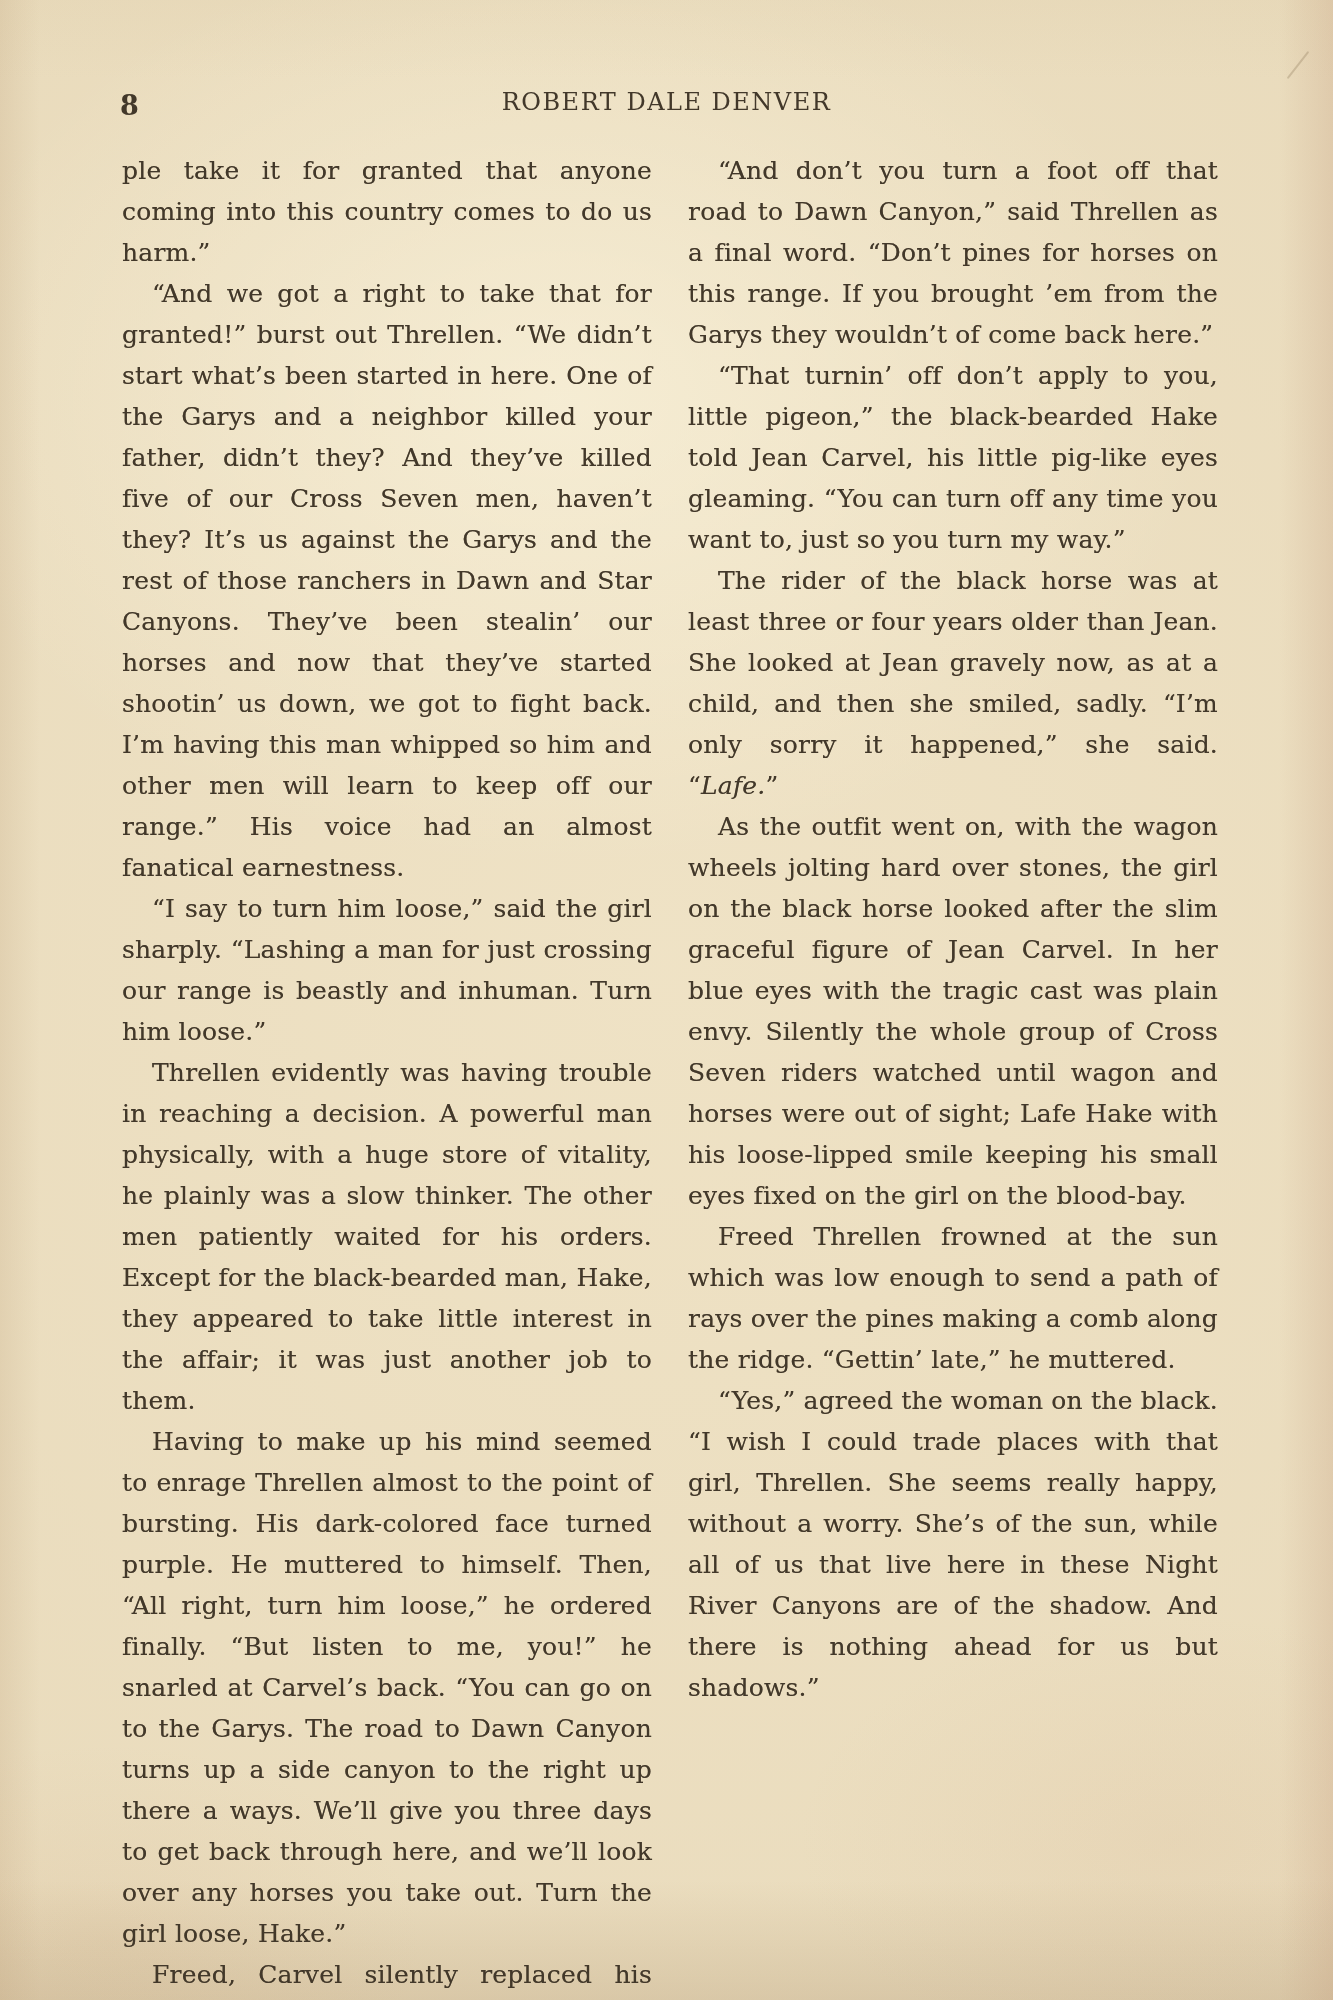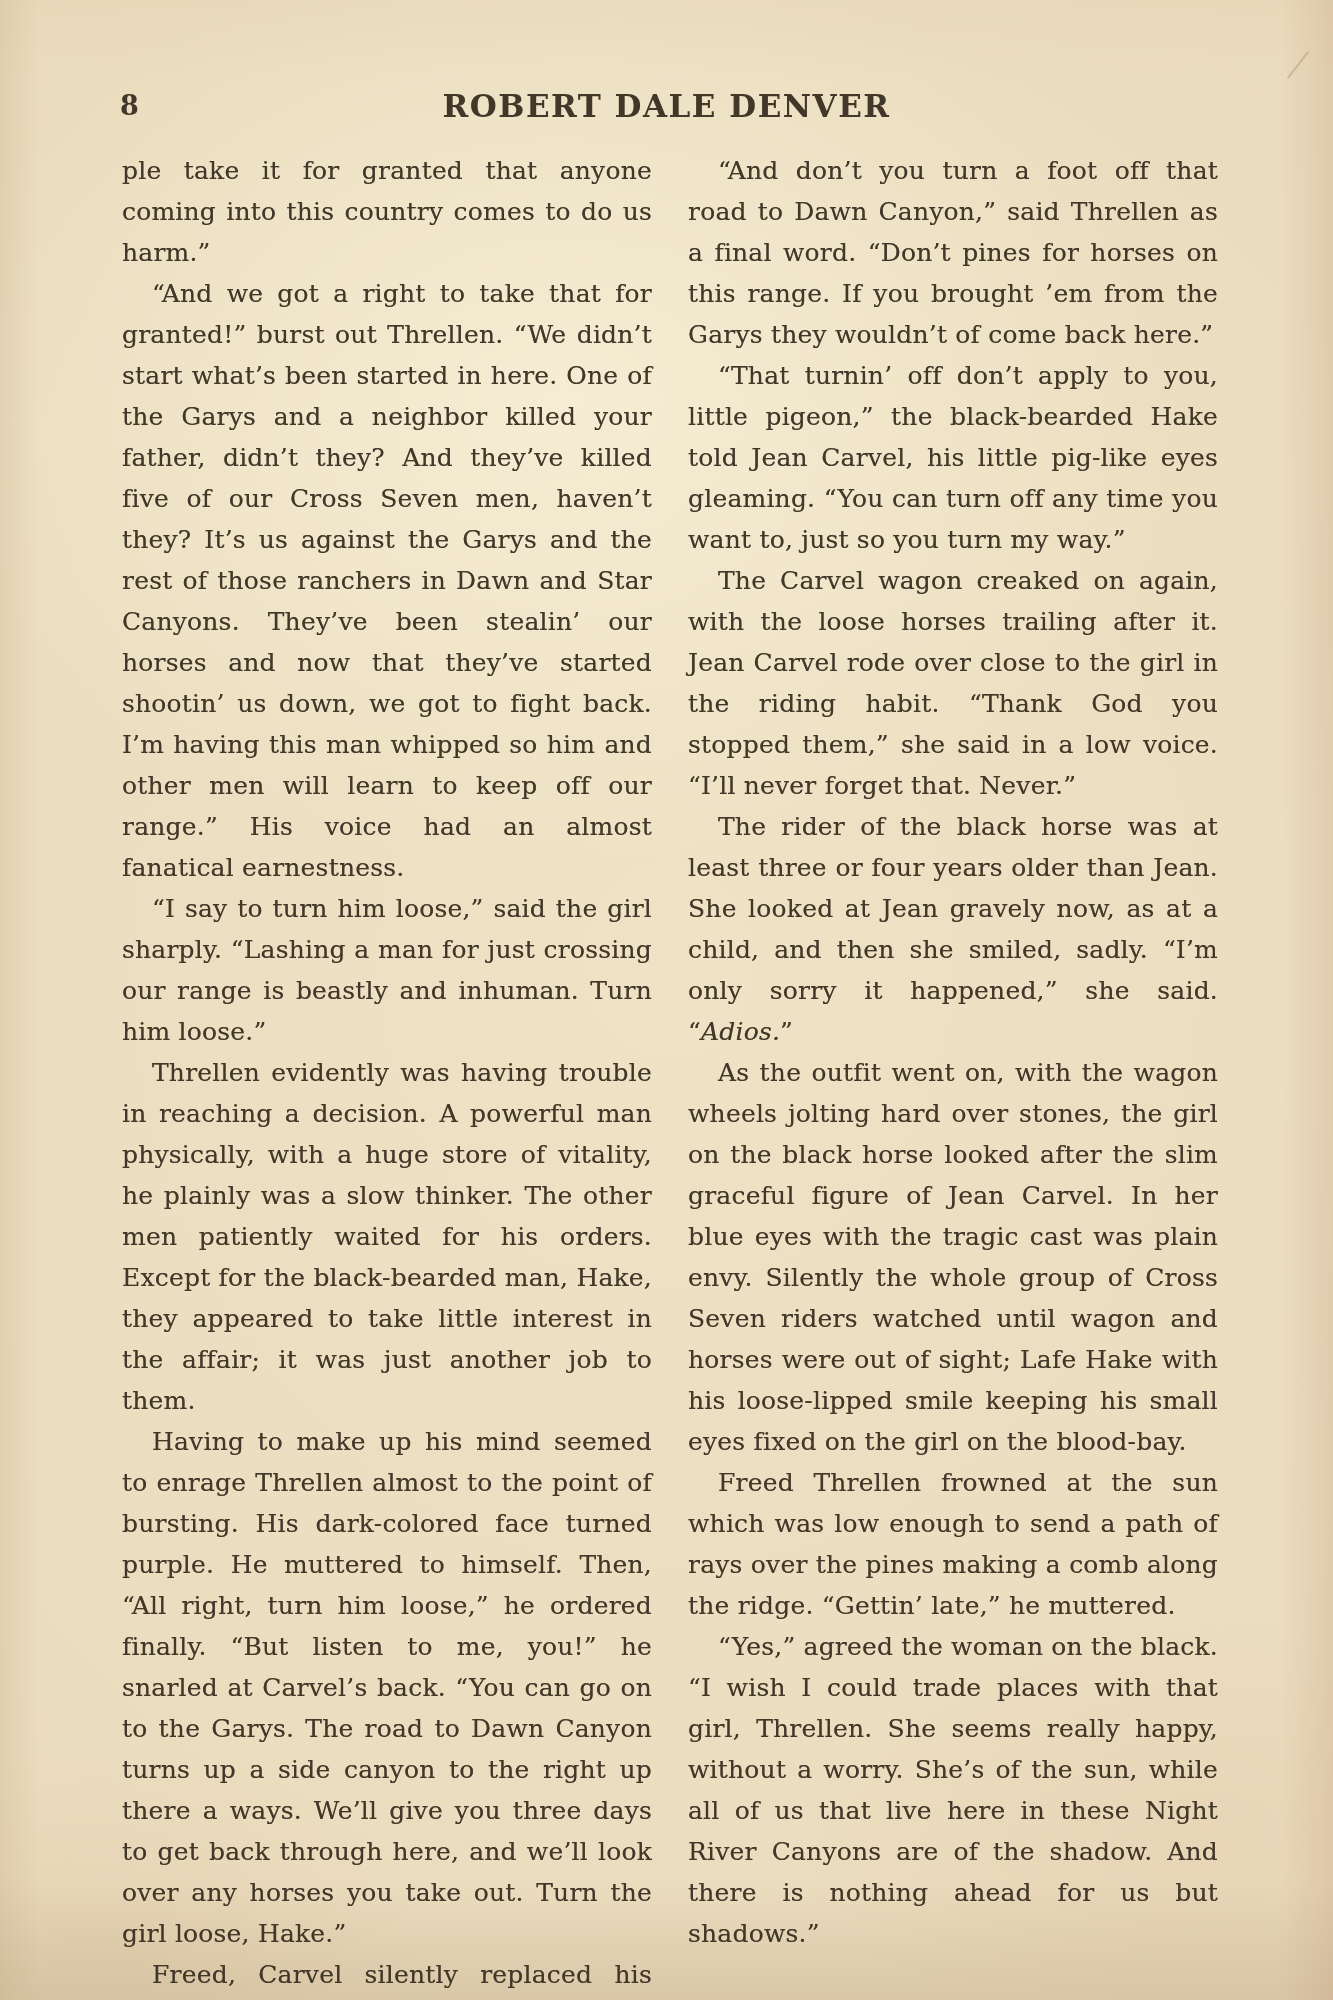--- a/index.html
+++ b/index.html
@@ -41,22 +41,22 @@
     top: 2px;
     font-size: 27px;
     font-weight: bold;
   }
   .head-title {
     position: absolute;
     left: 0;
     right: 0;
     top: 0;
     text-align: center;
-    font-size: 31px;
-    font-weight: bold;
+    font-size: 24px;
+    font-weight: normal;
     letter-spacing: 1.5px;
     white-space: nowrap;
   }
   .col {
     position: absolute;
     top: 150px;
     width: 530px;
     color: var(--ink, #42382a);
     font-size: 25px;
     line-height: 41px;
@@ -93,20 +93,19 @@
       <p class="para"><span>ple take it for granted that anyone coming into this country comes to do us harm.”</span></p>
       <p class="para indent"><span>“And we got a right to take that for granted!” burst out Threllen. “We didn’t start what’s been started in here. One of the Garys and a neighbor killed your father, didn’t they? And they’ve killed five of our Cross Seven men, haven’t they? It’s us against the Garys and the rest of those ranchers in Dawn and Star Canyons. They’ve been stealin’ our horses and now that they’ve started shootin’ us down, we got to fight back. I’m having this man whipped so him and other men will learn to keep off our range.” His voice had an almost fanatical earnestness.</span></p>
       <p class="para indent"><span>“I say to turn him loose,” said the girl sharply. “Lashing a man for just crossing our range is beastly and inhuman. Turn him loose.”</span></p>
       <p class="para indent"><span>Threllen evidently was having trouble in reaching a decision. A powerful man physically, with a huge store of vitality, he plainly was a slow thinker. The other men patiently waited for his orders. Except for the black-bearded man, Hake, they appeared to take little interest in the affair; it was just another job to them.</span></p>
       <p class="para indent"><span>Having to make up his mind seemed to enrage Threllen almost to the point of bursting. His dark-colored face turned purple. He muttered to himself. Then, “All right, turn him loose,” he ordered finally. “But listen to me, you!” he snarled at Carvel’s back. “You can go on to the Garys. The road to Dawn Canyon turns up a side canyon to the right up there a ways. We’ll give you three days to get back through here, and we’ll look over any horses you take out. Turn the girl loose, Hake.”</span></p>
       <p class="para indent"><span>Freed, Carvel silently replaced his torn clothing. Then he addressed Threllen. “If you had had me whipped,” he declared, “I’d have killed you some time for it.” He would have said more, but Jean Carvel dismounted to lay a hand on her father’s arm to comb him toward the wagon.</span></p>
     </div>
   <div class="col col-right" id="col-right">
       <p class="para indent"><span>“And don’t you turn a foot off that road to Dawn Canyon,” said Threllen as a final word. “Don’t pines for horses on this range. If you brought ’em from the Garys they wouldn’t of come back here.”</span></p>
       <p class="para indent"><span>“That turnin’ off don’t apply to you, little pigeon,” the black-bearded Hake told Jean Carvel, his little pig-like eyes gleaming. “You can turn off any time you want to, just so you turn my way.”</span></p>
-      <p class="para indent"><span>The Carvel wagon creaked on again, with the loose horses trailing after it. Jean Carvel rode over close to the girl in the riding habit. “Thank God you stopped them,” she said in a low voice. “I’ll never forget that. Never.”</span></p>
-      <p class="para indent"><span>The rider of the black horse was at least three or four years older than Jean. She looked at Jean gravely now, as at a child, and then she smiled, sadly. “I’m only sorry it happened,” she said. “</span><span class="it">Adios.</span><span>”</span></p>
+      <p class="para indent"><span>The rider of the black horse was at least three or four years older than Jean. She looked at Jean gravely now, as at a child, and then she smiled, sadly. “I’m only sorry it happened,” she said. “</span><span class="it">Lafe.</span><span>”</span></p>
       <p class="para indent"><span>As the outfit went on, with the wagon wheels jolting hard over stones, the girl on the black horse looked after the slim graceful figure of Jean Carvel. In her blue eyes with the tragic cast was plain envy. Silently the whole group of Cross Seven riders watched until wagon and horses were out of sight; Lafe Hake with his loose-lipped smile keeping his small eyes fixed on the girl on the blood-bay.</span></p>
       <p class="para indent"><span>Freed Threllen frowned at the sun which was low enough to send a path of rays over the pines making a comb along the ridge. “Gettin’ late,” he muttered.</span></p>
       <p class="para indent"><span>“Yes,” agreed the woman on the black. “I wish I could trade places with that girl, Threllen. She seems really happy, without a worry. She’s of the sun, while all of us that live here in these Night River Canyons are of the shadow. And there is nothing ahead for us but shadows.”</span></p>
     </div>
   <div class="scratch"></div>
 </div>
 
 </body></html>

